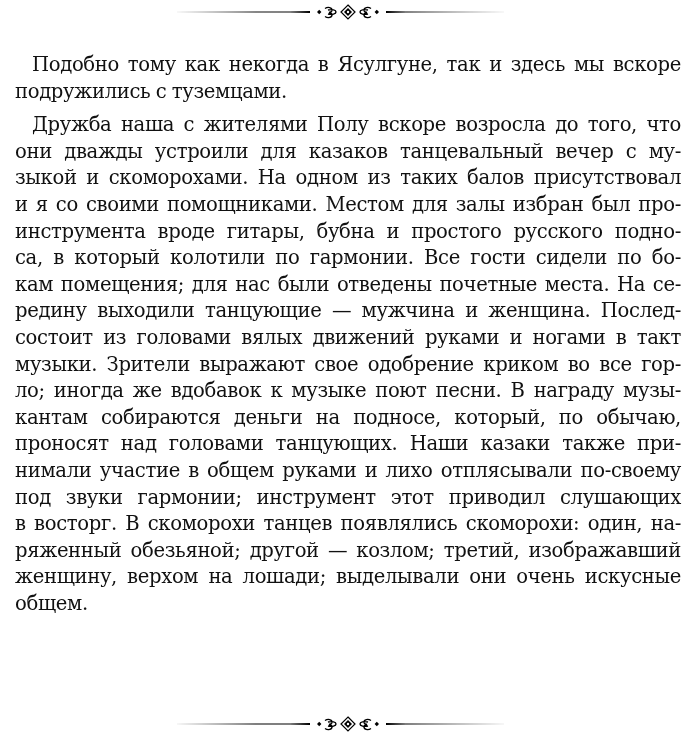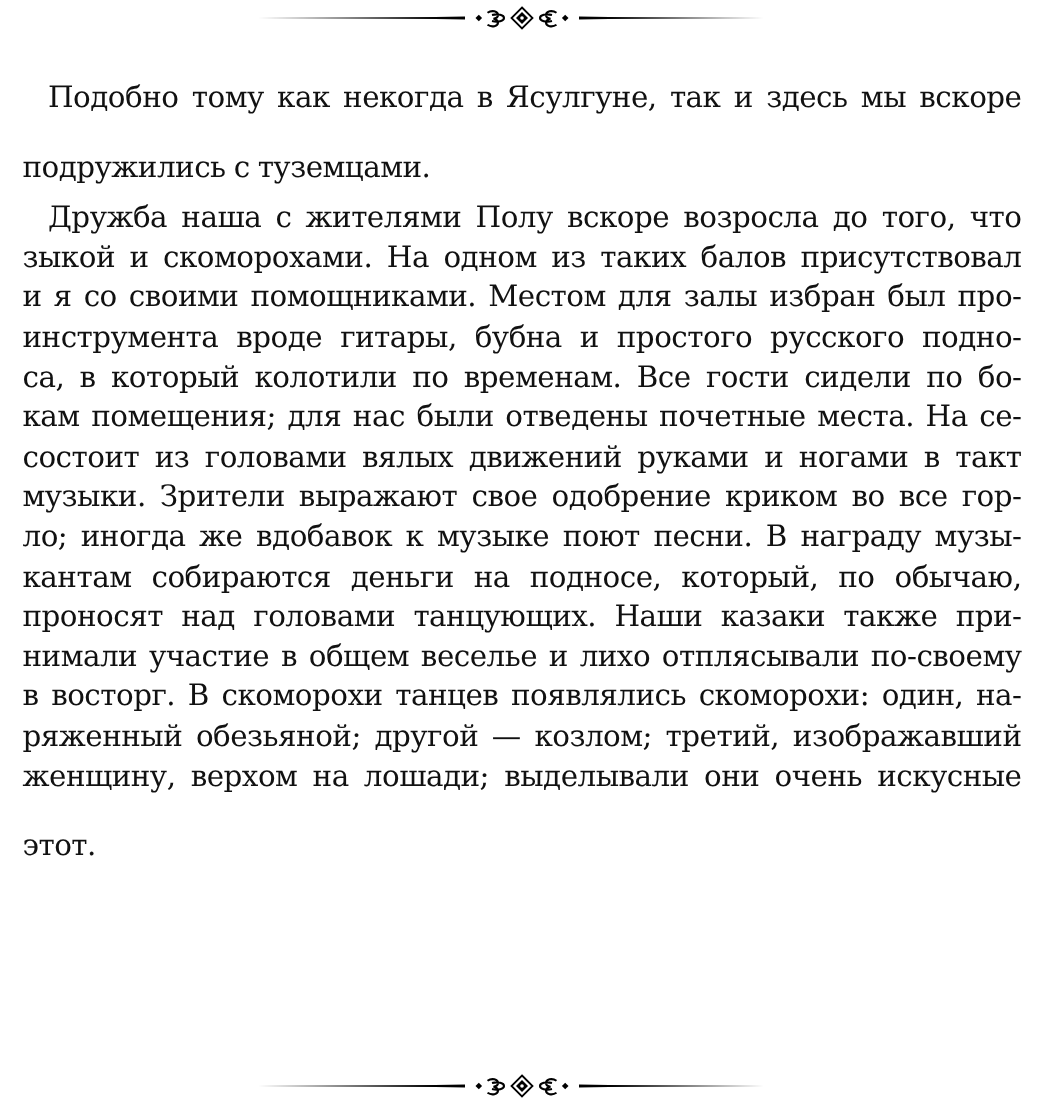--- a/index.html
+++ b/index.html
@@ -12,21 +12,21 @@
   .text {
     position: absolute; left: 15px; top: 52px; width: 666px;
     font-family: "DejaVu Serif", "Liberation Serif", serif;
     font-size: 19.6px; line-height: 26.6px; color: #111;
     text-align: justify; hyphens: manual;
     letter-spacing: -0.35px; word-spacing: -0.5px;
   }
   .text p { margin: 0; text-indent: 17px; }
   .text p + p { margin-top: 7px; }
   .line { display: block; text-align: justify; text-align-last: justify; white-space: nowrap; height: 26.6px; }
-  .line.last { text-align-last: left; margin-top: 20px; }
+  .line.last { text-align-last: left; }
 </style>
 </head>
 <body>
 
 <div class="page">
 
   <div class="ornament top">
     <svg width="356" height="16" viewBox="0 0 356 16">
       <defs>
         <linearGradient id="lg" x1="0" x2="1" y1="0" y2="0">
@@ -50,35 +50,38 @@
     </svg>
   </div>
 
   <div class="text">
     <p>
       <span class="line">Подобно тому как некогда в Ясулгуне, так и здесь мы вскоре</span>
       <span class="line last" style="text-indent:0">подружились с туземцами.</span>
     </p>
     <p>
       <span class="line">Дружба наша с жителями Полу вскоре возросла до того, что</span>
+      <span class="line" style="text-indent:0">они дважды устроили для казаков танцевальный вечер с му-</span>
       <span class="line" style="text-indent:0">зыкой и скоморохами. На одном из таких балов присутствовал</span>
       <span class="line" style="text-indent:0">и я со своими помощниками. Местом для залы избран был про-</span>
       <span class="line" style="text-indent:0">инструмента вроде гитары, бубна и простого русского подно-</span>
-      <span class="line" style="text-indent:0">са, в который колотили по временам. Все гости сидели по бо-</span>
+      <span class="line" style="text-indent:0">са, в который колотили по гармонии. Все гости сидели по бо-</span>
       <span class="line" style="text-indent:0">кам помещения; для нас были отведены почетные места. На се-</span>
+      <span class="line" style="text-indent:0">редину выходили танцующие — мужчина и женщина. Послед-</span>
       <span class="line" style="text-indent:0">состоит из головами вялых движений руками и ногами в такт</span>
       <span class="line" style="text-indent:0">музыки. Зрители выражают свое одобрение криком во все гор-</span>
       <span class="line" style="text-indent:0">ло; иногда же вдобавок к музыке поют песни. В награду музы-</span>
       <span class="line" style="text-indent:0">кантам собираются деньги на подносе, который, по обычаю,</span>
       <span class="line" style="text-indent:0">проносят над головами танцующих. Наши казаки также при-</span>
-      <span class="line" style="text-indent:0">нимали участие в общем веселье и лихо отплясывали по-своему</span>
+      <span class="line" style="text-indent:0">нимали участие в общем руками и лихо отплясывали по-своему</span>
+      <span class="line" style="text-indent:0">под звуки гармонии; инструмент этот приводил слушающих</span>
       <span class="line" style="text-indent:0">в восторг. В скоморохи танцев появлялись скоморохи: один, на-</span>
       <span class="line" style="text-indent:0">ряженный обезьяной; другой — козлом; третий, изображавший</span>
       <span class="line" style="text-indent:0">женщину, верхом на лошади; выделывали они очень искусные</span>
-      <span class="line last" style="text-indent:0">этот.</span>
+      <span class="line last" style="text-indent:0">общем.</span>
     </p>
   </div>
 
   <div class="ornament bottom">
     <svg width="356" height="16" viewBox="0 0 356 16">
       <path d="M2 8 L120 7.4 L140 7 L140 9 L120 8.6 Z" fill="#000"></path>
       <path d="M354 8 L236 7.4 L216 7 L216 9 L236 8.6 Z" fill="#000"></path>
       <path d="M147 8 l2.2 -2.2 l2.2 2.2 l-2.2 2.2 Z" fill="#000"></path>
       <path d="M209 8 l-2.2 -2.2 l-2.2 2.2 l2.2 2.2 Z" fill="#000"></path>
       <path d="M155 4.5 c3 -2 7 -1 7 1.5 c0 2 -3 2.5 -3 2.5 c0 0 3 0.5 3 2.5 c0 2.5 -4 3.5 -7 1.5 M158 6 c4 -1 8 0 8 2 c0 2 -4 3 -8 2" fill="none" stroke="#000" stroke-width="1.4"></path>

